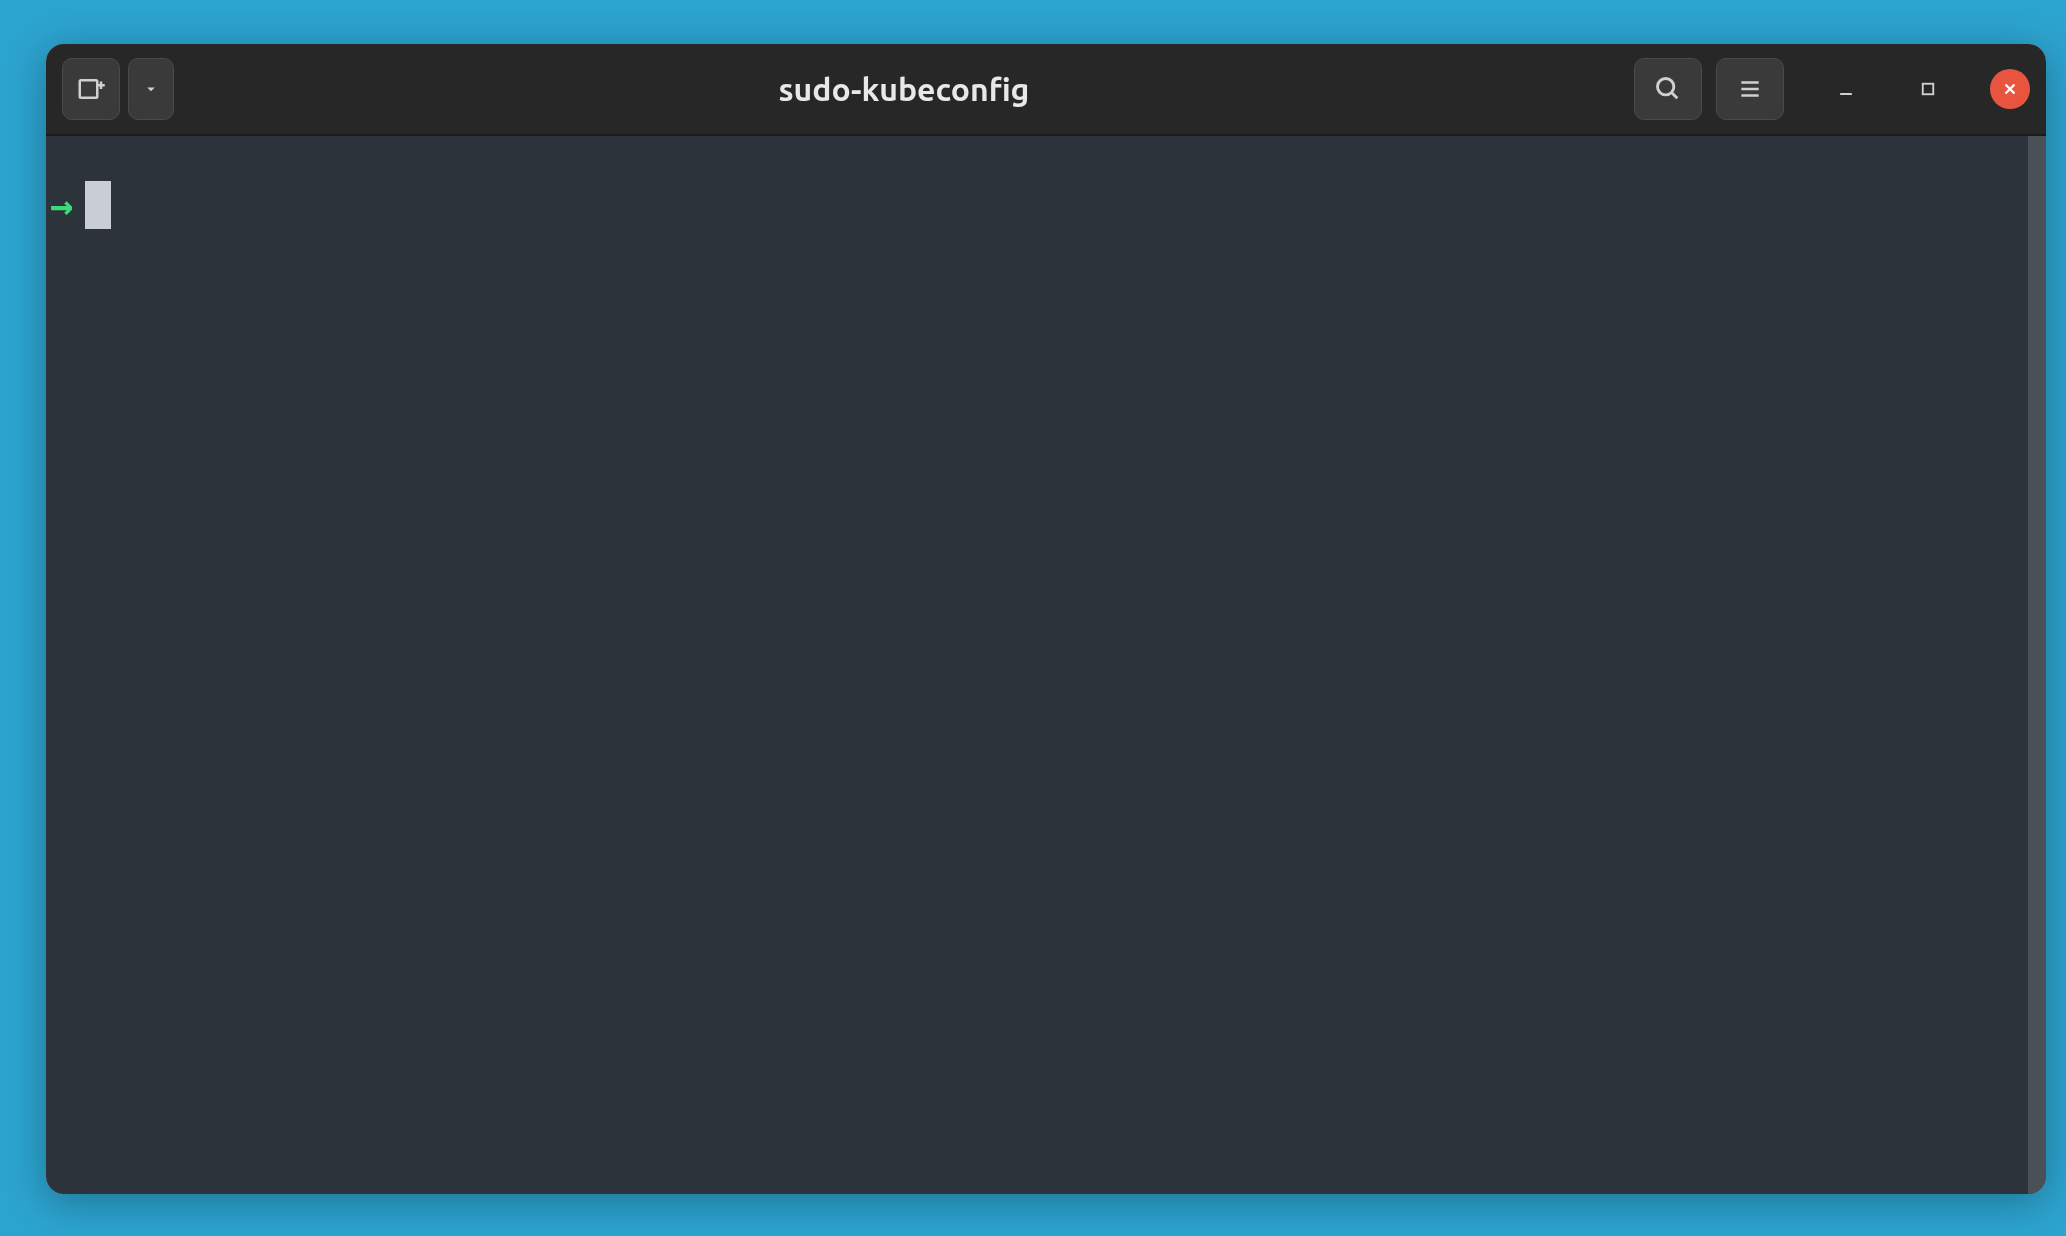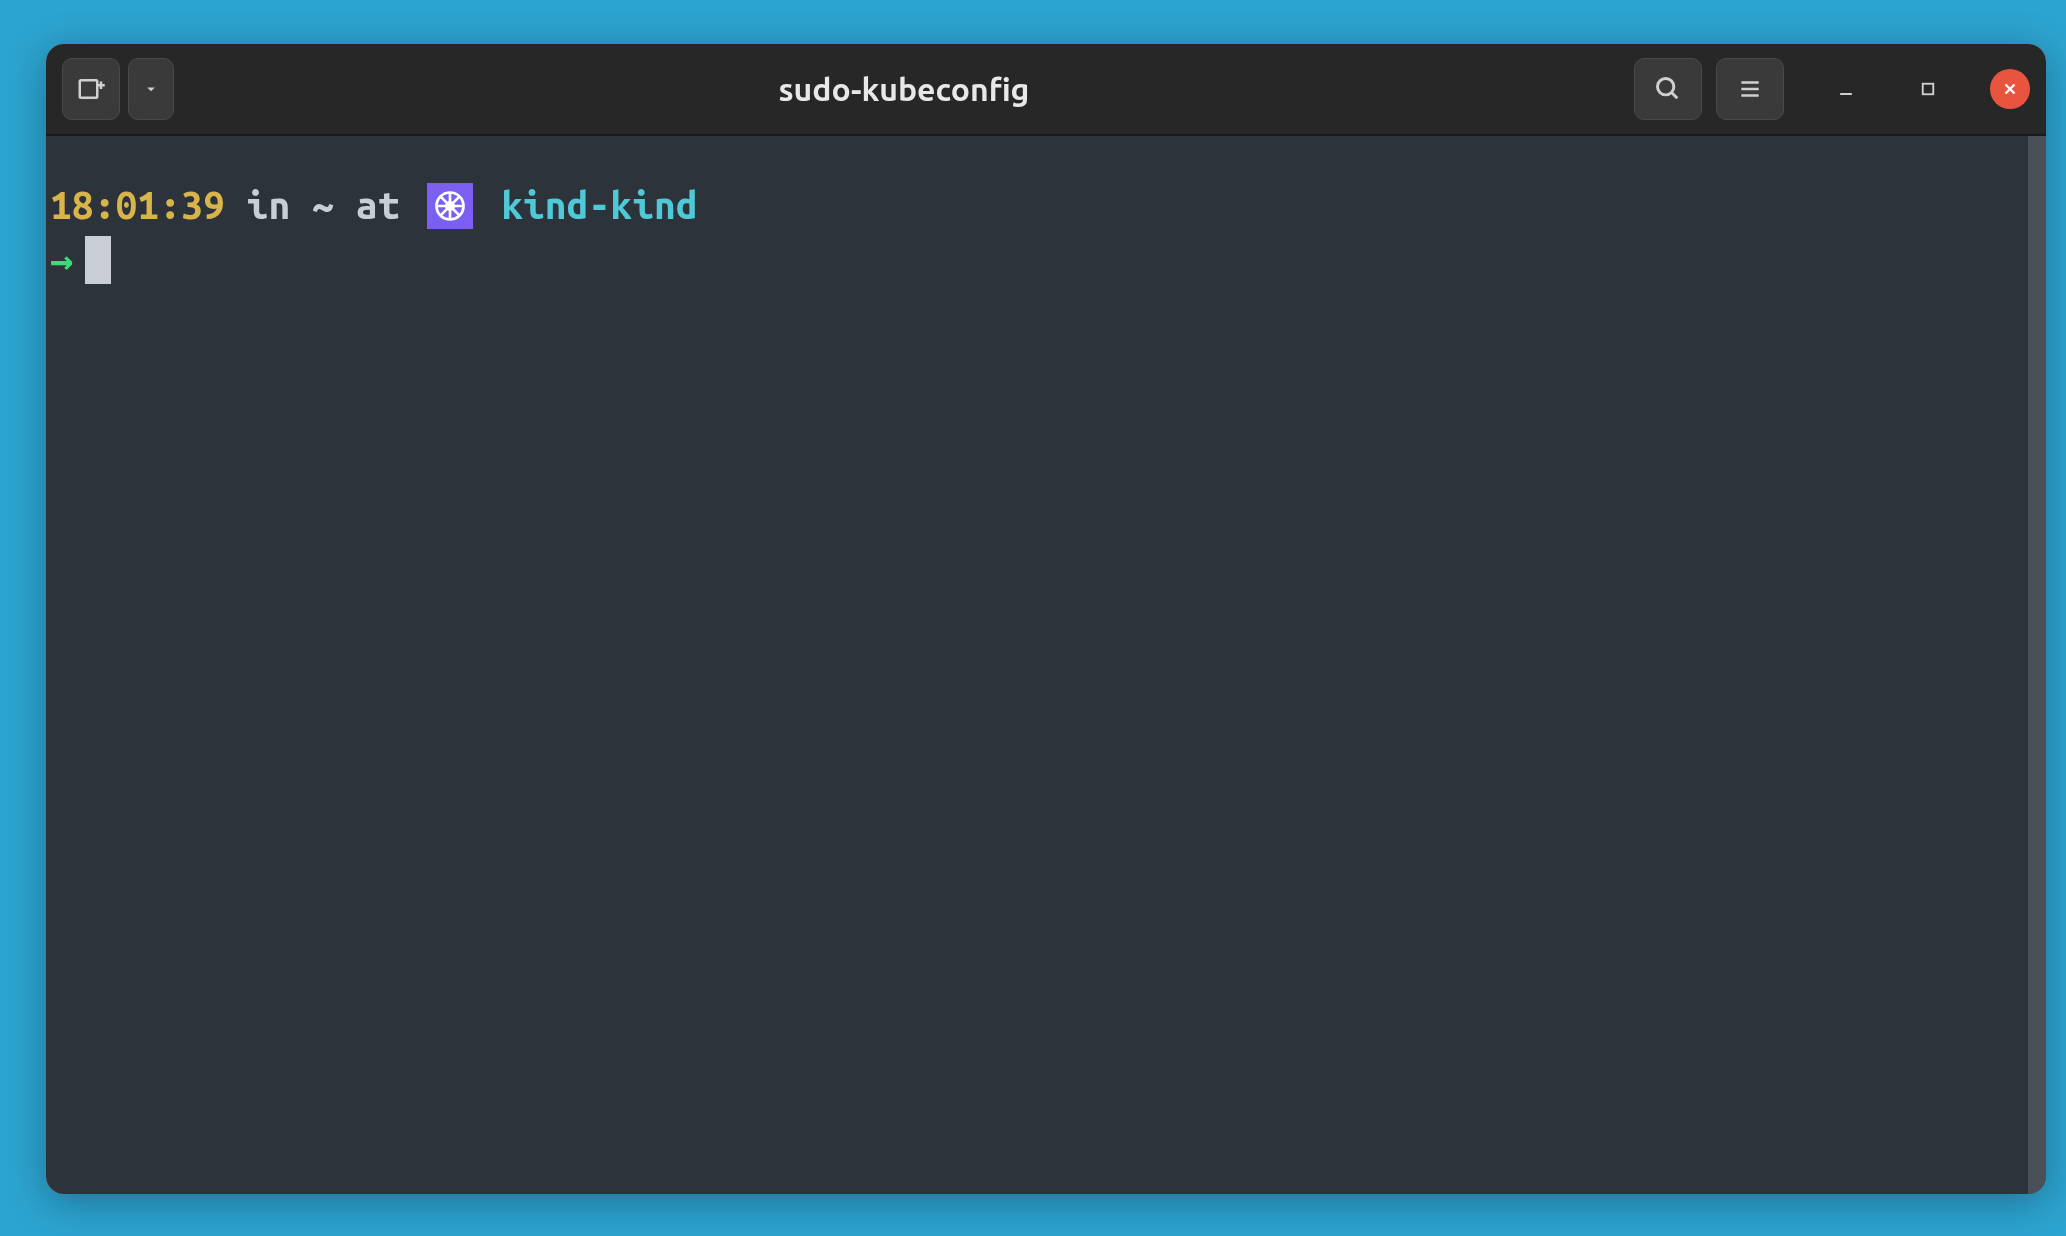--- a/index.html
+++ b/index.html
@@ -229,24 +229,17 @@
       <div class="window-close">
         <svg width="18" height="18" viewBox="0 0 24 24" stroke="currentColor" stroke-width="3">
           <line x1="6" y1="6" x2="18" y2="18"></line>
           <line x1="6" y1="18" x2="18" y2="6"></line>
         </svg>
       </div>
     </div>
   </div>
 
   <div class="terminal-body">
-    <div class="terminal-content"><span class="prompt-line1"><span class="ts">18:01:39</span> <span class="kw">in</span> <span class="path">~</span> <span class="kw">at</span> <span class="k8s-badge"><svg width="36" height="36" viewBox="0 0 24 24" fill="none" stroke="#ffffff" stroke-width="1.8">
-              <circle cx="12" cy="12" r="9"></circle>
-              <circle cx="12" cy="12" r="2.5" fill="#ffffff"></circle>
-              <line x1="12" y1="3" x2="12" y2="21"></line>
-              <line x1="3" y1="12" x2="21" y2="12"></line>
-              <line x1="5.6" y1="5.6" x2="18.4" y2="18.4"></line>
-              <line x1="18.4" y1="5.6" x2="5.6" y2="18.4"></line>
-            </svg></span> <span class="ctx">kind-kind</span></span><span class="prompt-line2"><span class="arrow">→</span><span class="cursor"></span></span></div>
+    <div class="terminal-content"><span class="prompt-line2"><span class="arrow">→</span><span class="cursor"></span></span></div>
     <div class="scrollbar"></div>
   </div>
 
 </div>
 
 </body></html>

